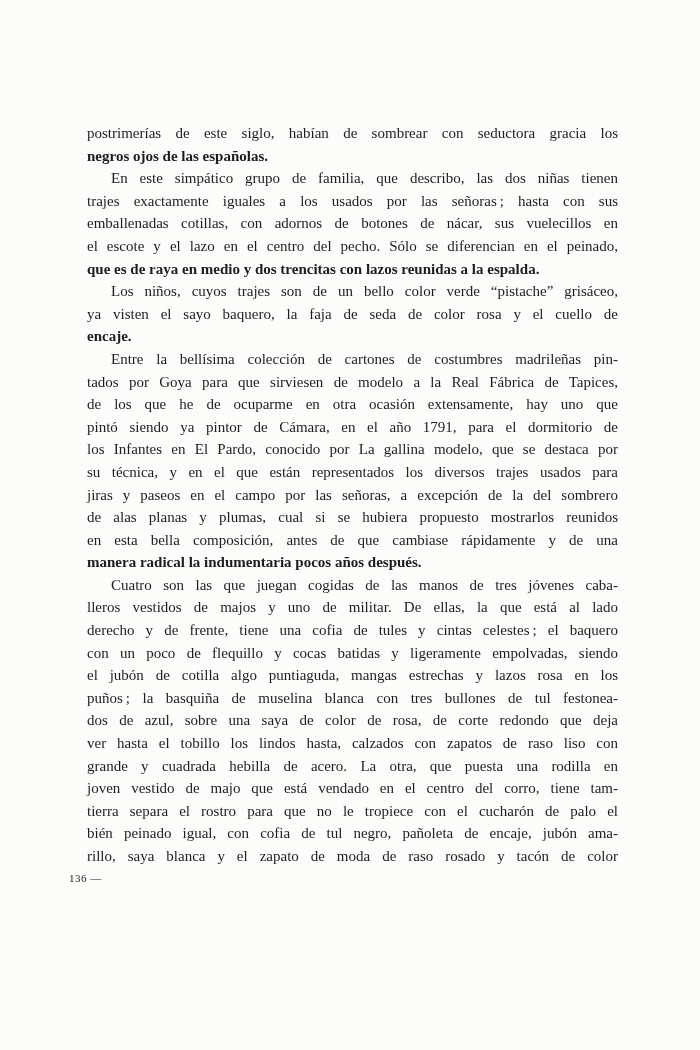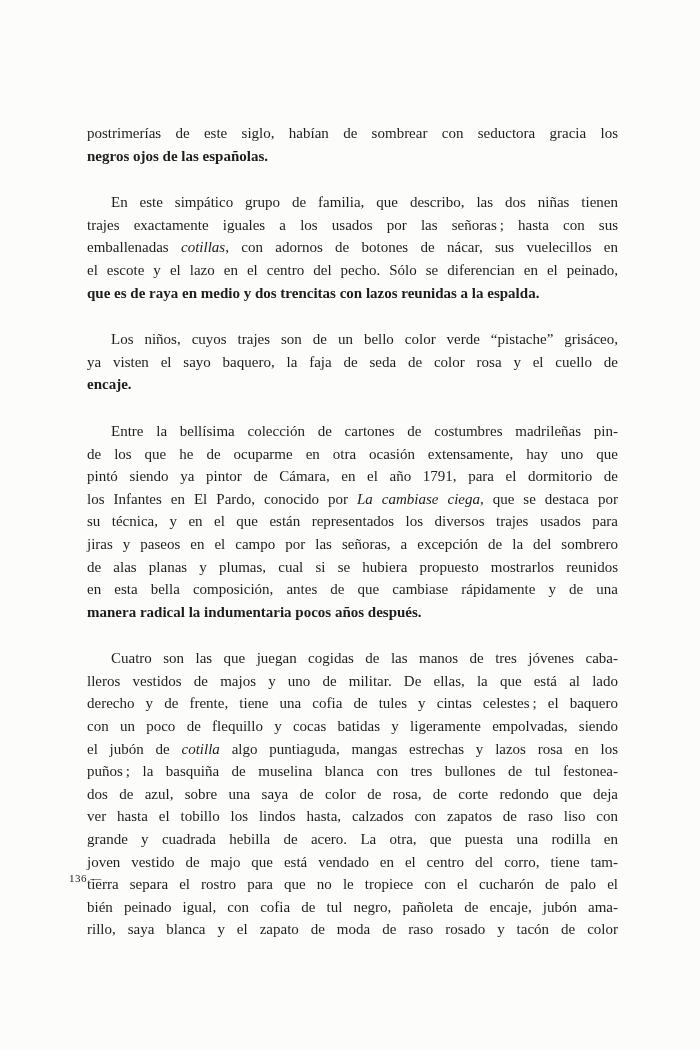--- a/index.html
+++ b/index.html
@@ -35,24 +35,22 @@
     -moz-text-align-last: justify;
     white-space: normal;
   }
   .line.para-end {
     text-align-last: left;
     font-weight: bold;
     -moz-text-align-last: left;
   }
   .line.indent {
     text-indent: 24px;
-    margin-top: 24px;
   }
   .italic {
-    font-style: italic;
   }
   .pagenum {
     position: absolute;
     left: 69px;
     top: 872px;
     font-size: 11px;
     letter-spacing: 0.5px;
   }
 </style>
 </head>
@@ -64,23 +62,24 @@
       <div class="line para-end"><span class="roman">negros ojos de las españolas.</span></div>
       <div class="line indent"><span class="roman">En este simpático grupo de familia, que describo, las dos niñas tienen</span></div>
       <div class="line"><span class="roman">trajes exactamente iguales a los usados por las señoras ; hasta con sus</span></div>
       <div class="line"><span class="roman">emballenadas </span><span class="italic">cotillas</span><span class="roman">, con adornos de botones de nácar, sus vuelecillos en</span></div>
       <div class="line"><span class="roman">el escote y el lazo en el centro del pecho. Sólo se diferencian en el peinado,</span></div>
       <div class="line para-end"><span class="roman">que es de raya en medio y dos trencitas con lazos reunidas a la espalda.</span></div>
       <div class="line indent"><span class="roman">Los niños, cuyos trajes son de un bello color verde “pistache” grisáceo,</span></div>
       <div class="line"><span class="roman">ya visten el sayo baquero, la faja de seda de color rosa y el cuello de</span></div>
       <div class="line para-end"><span class="roman">encaje.</span></div>
       <div class="line indent"><span class="roman">Entre la bellísima colección de cartones de costumbres madrileñas pin-</span></div>
+      <div class="line"><span class="roman">tados por Goya para que sirviesen de modelo a la Real Fábrica de Tapices,</span></div>
       <div class="line"><span class="roman">de los que he de ocuparme en otra ocasión extensamente, hay uno que</span></div>
       <div class="line"><span class="roman">pintó siendo ya pintor de Cámara, en el año 1791, para el dormitorio de</span></div>
-      <div class="line"><span class="roman">los Infantes en El Pardo, conocido por </span><span class="italic">La cambiase ciega</span><span class="roman">, que se destaca por</span></div>
+      <div class="line"><span class="roman">los Infantes en El Pardo, conocido por </span><span class="italic">La gallina modelo</span><span class="roman">, que se destaca por</span></div>
       <div class="line"><span class="roman">su técnica, y en el que están representados los diversos trajes usados para</span></div>
       <div class="line"><span class="roman">jiras y paseos en el campo por las señoras, a excepción de la del sombrero</span></div>
       <div class="line"><span class="roman">de alas planas y plumas, cual si se hubiera propuesto mostrarlos reunidos</span></div>
       <div class="line"><span class="roman">en esta bella composición, antes de que cambiase rápidamente y de una</span></div>
       <div class="line para-end"><span class="roman">manera radical la indumentaria pocos años después.</span></div>
       <div class="line indent"><span class="roman">Cuatro son las que juegan cogidas de las manos de tres jóvenes caba-</span></div>
       <div class="line"><span class="roman">lleros vestidos de majos y uno de militar. De ellas, la que está al lado</span></div>
       <div class="line"><span class="roman">derecho y de frente, tiene una cofia de tules y cintas celestes ; el baquero</span></div>
       <div class="line"><span class="roman">con un poco de flequillo y cocas batidas y ligeramente empolvadas, siendo</span></div>
       <div class="line"><span class="roman">el jubón de </span><span class="italic">cotilla</span><span class="roman"> algo puntiaguda, mangas estrechas y lazos rosa en los</span></div>

